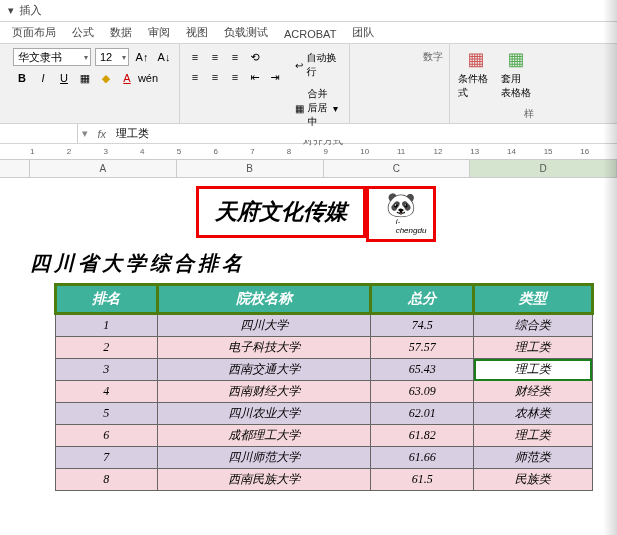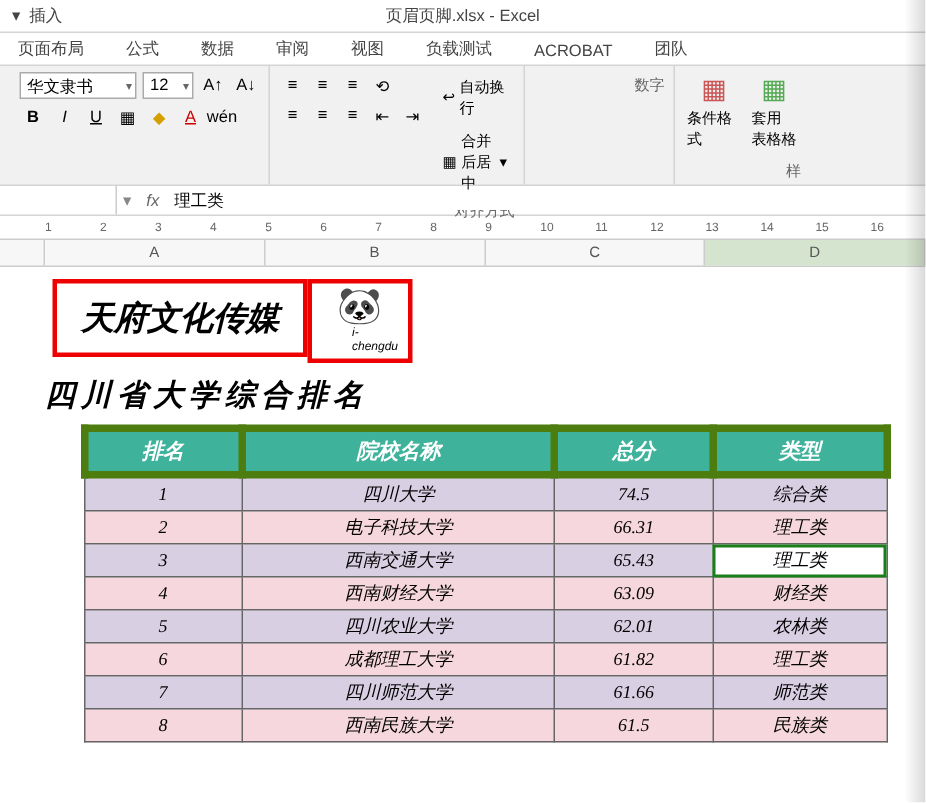--- a/index.html
+++ b/index.html
@@ -1,19 +1,19 @@
 <!DOCTYPE html>
 <html><head>
 <meta charset="utf-8">
 <style>
 * { margin: 0; padding: 0; box-sizing: border-box; }
 body { font-family: "Microsoft YaHei", Arial, sans-serif; font-size: 11px; background: #fff; width: 617px; height: 535px; overflow: hidden; position: relative; }
 .titlebar { background: #fff; height: 22px; display: flex; align-items: center; justify-content: center; color: #444; font-size: 11px; border-bottom: 1px solid #d4d4d4; }
 .qat { position: absolute; left: 8px; top: 3px; display: flex; gap: 6px; align-items: center; }
-.tabs { display: flex; background: #fff; height: 22px; align-items: flex-end; padding-left: 10px; gap: 24px; font-size: 11px; color: #444; border-bottom: 1px solid #d4d4d4; }
+.tabs { display: flex; background: #fff; height: 22px; align-items: flex-end; padding-left: 10px; gap: 12px; font-size: 11px; color: #444; border-bottom: 1px solid #d4d4d4; }
 .tabs span { padding: 3px 2px; cursor: pointer; }
 .ribbon { background: #f1f1f1; height: 80px; display: flex; border-bottom: 1px solid #d4d4d4; }
 .rgroup { border-right: 1px solid #d4d4d4; padding: 4px 6px 2px 6px; display: flex; flex-direction: column; justify-content: space-between; align-items: flex-end; }
 .rgroup-label { text-align: center; font-size: 10px; color: #666; padding-top: 2px; }
 .font-row1 { display: flex; gap: 4px; align-items: center; }
 .font-row2 { display: flex; gap: 3px; align-items: center; margin-top: 3px; }
 .combo { border: 1px solid #aaa; background: #fff; padding: 1px 14px 1px 4px; font-size: 11px; position: relative; height: 18px; display: flex; align-items: center; }
 .combo::after { content: "▾"; position: absolute; right: 2px; font-size: 8px; color: #666; }
 .btn { width: 18px; height: 18px; display: flex; align-items: center; justify-content: center; font-size: 11px; cursor: pointer; }
 .align-group { display: flex; flex-direction: column; gap: 2px; }
@@ -26,43 +26,42 @@
 .namebox { width: 78px; border-right: 1px solid #ccc; padding: 0 4px; font-size: 11px; height: 100%; display: flex; align-items: center; }
 .fx { padding: 0 6px; font-style: italic; color: #666; }
 .formula-input { flex: 1; padding: 0 4px; font-size: 11px; border: none; outline: none; }
 .ruler { height: 16px; background: #fff; display: flex; font-size: 8px; color: #666; border-bottom: 1px solid #ccc; padding-left: 30px; align-items: center; }
 .ruler span { flex: 1; text-align: left; }
 .colhdr { display: flex; height: 18px; background: #f7f7f7; border-bottom: 1px solid #ccc; }
 .corner { width: 30px; border-right: 1px solid #ccc; }
 .ch { flex: 1; text-align: center; border-right: 1px solid #ccc; font-size: 10px; color: #555; display: flex; align-items: center; justify-content: center; }
 .ch.sel { background: #d5e4cf; }
 .sheet { position: relative; padding: 8px 0 0 30px; background: #fff; }
-.header-area { display: flex; justify-content: flex-start; align-items: flex-start; padding: 0 20px 6px 5px; }
+.header-area { display: flex; justify-content: center; align-items: flex-start; padding: 0 20px 6px 5px; }
 .hdr-left { border: 3px solid #e00; padding: 8px 16px; font-family: "STXingkai","KaiTi",serif; font-size: 22px; font-weight: bold; font-style: italic; }
 .hdr-right { border: 3px solid #e00; padding: 4px 8px; width: 70px; height: 56px; display: flex; flex-direction: column; align-items: center; justify-content: center; }
 .panda { font-size: 24px; line-height: 1; }
 .brand { font-size: 8px; font-style: italic; margin-left: 20px; }
 .title { text-align: left; font-family: "STXingkai","KaiTi",serif; font-size: 20px; font-weight: bold; font-style: italic; margin: 2px 0 6px; letter-spacing: 4px; }
 .tbl { width: 540px; border-collapse: collapse; margin: 0 auto; }
-.tbl th { background: #3fb29c; color: #fff; font-family: "KaiTi",serif; font-size: 14px; padding: 4px; border: 5px solid #4d7c0f; font-style: italic; font-weight: bold; }
+.tbl th { background: #3fb29c; color: #fff; font-family: "KaiTi",serif; font-size: 14px; padding: 4px; border: 3px solid #4d7c0f; font-style: italic; font-weight: bold; }
 .tbl td { border: 1px solid #666; padding: 2px 4px; text-align: center; font-family: "KaiTi",serif; font-size: 12px; font-style: italic; height: 19px; }
 .tbl tr.odd td { background: #d9cfe3; }
 .tbl tr.even td { background: #f5d7dd; }
 .tbl td.selcell { outline: 2px solid #1a7f1a; outline-offset: -2px; background: #fff !important; }
 .shadow { position: absolute; right: 0; bottom: 0; width: 14px; height: 100%; background: linear-gradient(to right, transparent, rgba(0,0,0,.15)); pointer-events: none; }
 </style>
 </head>
 <body>
 
 <div class="titlebar">
   <div class="qat">
     <span>▾</span>
     <span>插入</span>
   </div>
-  <span>页眉页脚.xlsx - Excel</span>
 </div>
 
 <div class="tabs">
   <span>页面布局</span>
   <span>公式</span>
   <span>数据</span>
   <span>审阅</span>
   <span>视图</span>
   <span>负载测试</span>
   <span>ACROBAT</span>
@@ -205,21 +204,21 @@
     <tbody id="tbody">
         <tr class="odd">
           <td>1</td>
           <td>四川大学</td>
           <td>74.5</td>
           <td>综合类</td>
         </tr>
         <tr class="even">
           <td>2</td>
           <td>电子科技大学</td>
-          <td>66.31</td>
+          <td>57.57</td>
           <td>理工类</td>
         </tr>
         <tr class="odd">
           <td>3</td>
           <td>西南交通大学</td>
           <td>65.43</td>
           <td class="selcell">理工类</td>
         </tr>
         <tr class="even">
           <td>4</td>

